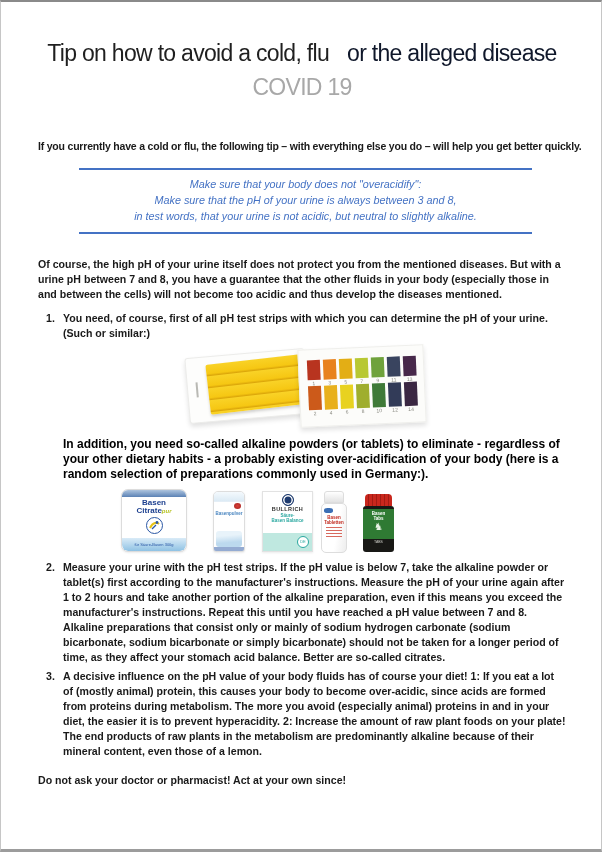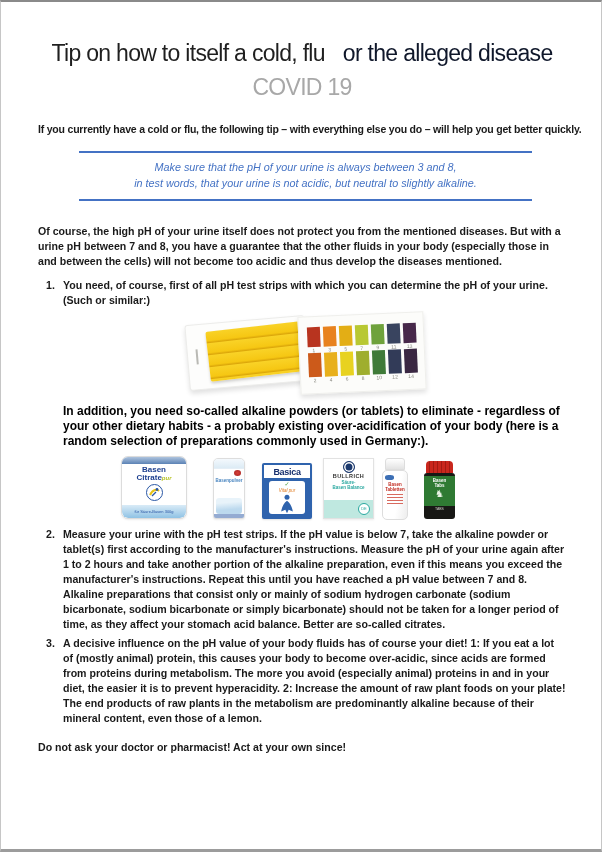--- a/index.html
+++ b/index.html
@@ -14,21 +14,21 @@
   .content { padding:0 35px 0 37px; }
 
   
   .title { margin-top:34px; text-align:center; font-weight:400;
            font-size:23px; letter-spacing:-0.7px; line-height:34px; color:#1f1f1f; }
   .title .gray { color:#0f172a; margin-left:18px; }
   .title-line2 { text-align:center; font-size:23px; letter-spacing:-0.7px;
                  line-height:34px; color:#a8a8a8; font-weight:400; }
 
   
-  .intro { margin-top:19px; font-size:10.5px; letter-spacing:-0.2px;
+  .intro { margin-top:36px; font-size:10.5px; letter-spacing:-0.2px;
            white-space:nowrap; color:#1a1a1a; font-weight:bold; font-weight:600; }
   .intro, .para, .list-num, .list-text, .footer { color:#1a1a1a; }
   .para { margin-top:23px; font-size:10.6px; line-height:15px; font-weight:600; }
   .footer { margin-top:14px; font-size:10.6px; line-height:15px; font-weight:600; }
 
   
   .quote { margin:16px 34px 0 41px;
            border-top:2px solid #4472c4; border-bottom:2px solid #4472c4;
            padding:6px 0 8px; text-align:center;
            color:#4472c4; font-style:italic; font-size:10.8px; line-height:16px; }
@@ -135,27 +135,28 @@
   .tabs-fig { color:#eaf3e6; font-size:10px; line-height:11px; }
   .tabs-base { text-align:center; font-size:3.5px; color:#cfcfc8; line-height:6px; }
 </style>
 </head>
 <body>
 
 <div class="page">
   <div class="content">
 
     <div class="title">
-      <span>Tip on how to itself a cold, flu</span><span class="gray">or the alleged disease</span>
+      <span>Tip on how to avoid a cold, flu</span><span class="gray">or the alleged disease</span>
     </div>
     <div class="title-line2">COVID 19</div>
 
     <div class="intro">If you currently have a cold or flu, the following tip – with everything else you do – will help you get better quickly.</div>
 
     <div class="quote">
+      <div>Make sure that your body does not "overacidify":</div>
       <div>Make sure that the pH of your urine is always between 3 and 8,</div>
       <div>in test words, that your urine is not acidic, but neutral to slightly alkaline.</div>
     </div>
 
     <div class="para">Of course, the high pH of your urine itself does not protect you from the mentioned diseases. But with a urine pH between 7 and 8, you have a guarantee that the other fluids in your body (especially those in and between the cells) will not become too acidic and thus develop the diseases mentioned.</div>
 
     <div class="list">
 
       <div class="list-item">
         <div class="list-num">1.</div>
@@ -238,35 +239,20 @@
         </div>
 
         <div class="product p-can">
           <div class="can-top"></div>
           <div class="can-dot"></div>
           <div class="can-label">Basenpulver</div>
           <div class="can-waves"></div>
           <div class="can-base"></div>
         </div>
 
-        <div class="product p-basica">
-          <div class="basica-top">
-            <span class="basica-name">Basica</span>
-          </div>
-          <div class="basica-panel">
-            <div class="basica-check">✓</div>
-            <div class="basica-sub">Vital pur</div>
-            <div class="basica-fig">
-              <svg width="18" height="20" viewBox="0 0 20 24">
-                <circle cx="10" cy="4" r="3" fill="#2f63ad"></circle>
-                <path d="M10 8 C6 11 4 15 3 21 L8 19 L10 23 L12 19 L17 21 C16 15 14 11 10 8 Z" fill="#2f63ad"></path>
-              </svg>
-            </div>
-          </div>
-        </div>
 
         <div class="product p-bullrich">
           <div class="bull-crest"></div>
           <div class="bull-name">BULLRICH</div>
           <div class="bull-sub">Säure-</div>
           <div class="bull-sub">Basen Balance</div>
           <div class="bull-strip"></div>
           <div class="bull-chip">DE</div>
         </div>
 

